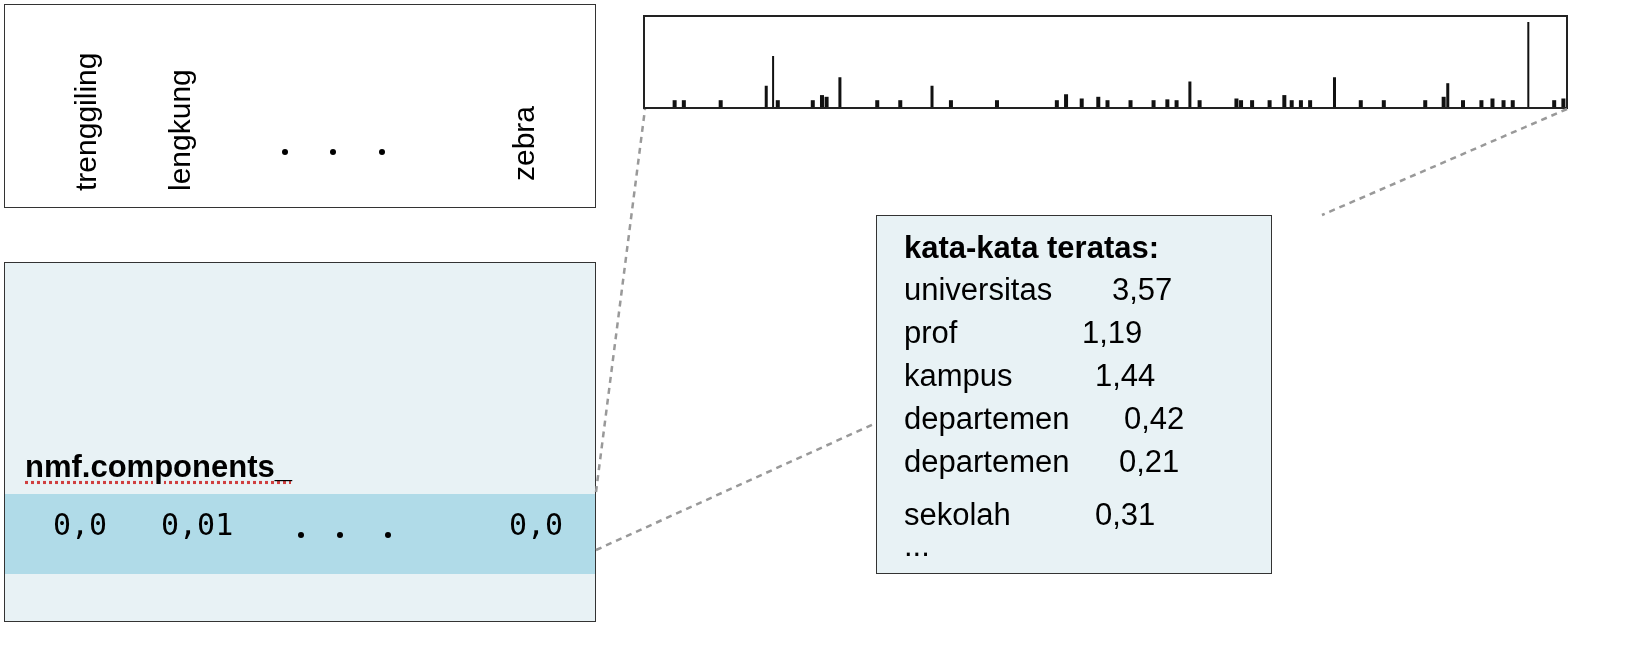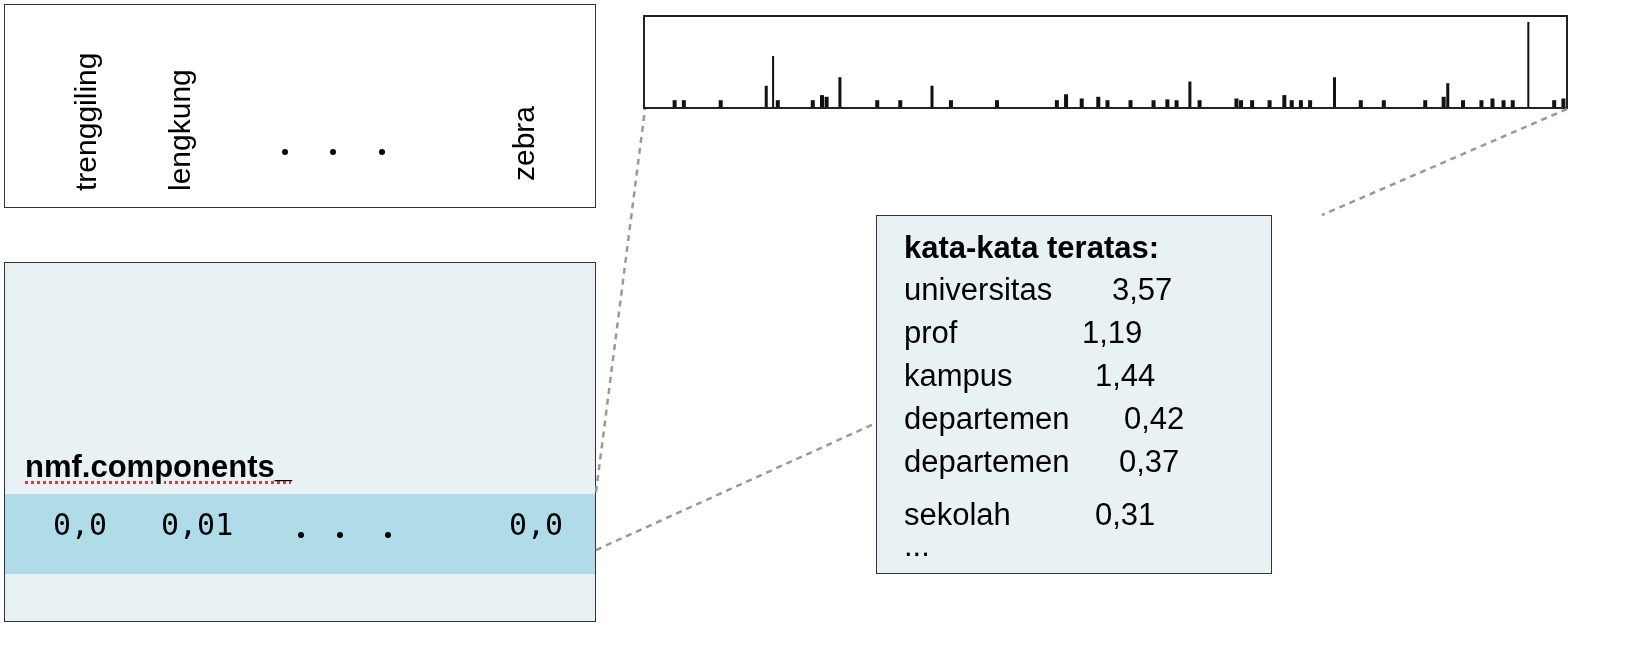--- a/index.html
+++ b/index.html
@@ -118,21 +118,21 @@
   <div class="wrow" style="top:144px;">
     <span>kampus</span>
     <span class="wval" style="left:191px;">1,44</span>
   </div>
   <div class="wrow" style="top:187px;">
     <span>departemen</span>
     <span class="wval" style="left:220px;">0,42</span>
   </div>
   <div class="wrow" style="top:230px;">
     <span>departemen</span>
-    <span class="wval" style="left:215px;">0,37</span>
+    <span class="wval" style="left:215px;">0,21</span>
   </div>
   <div class="wrow" style="top:283px;text-align:right;">
     <span>sekolah</span>
     <span class="wval" style="left:191px;">0,31</span>
   </div>
   <div class="wrow" style="top:314px;">...</div>
 </div>
 
 <svg id="connectors" viewBox="0 0 1632 656">
   <line x1="596" y1="492" x2="645" y2="109" stroke="#999" stroke-width="2.5" stroke-dasharray="6,5"></line>

